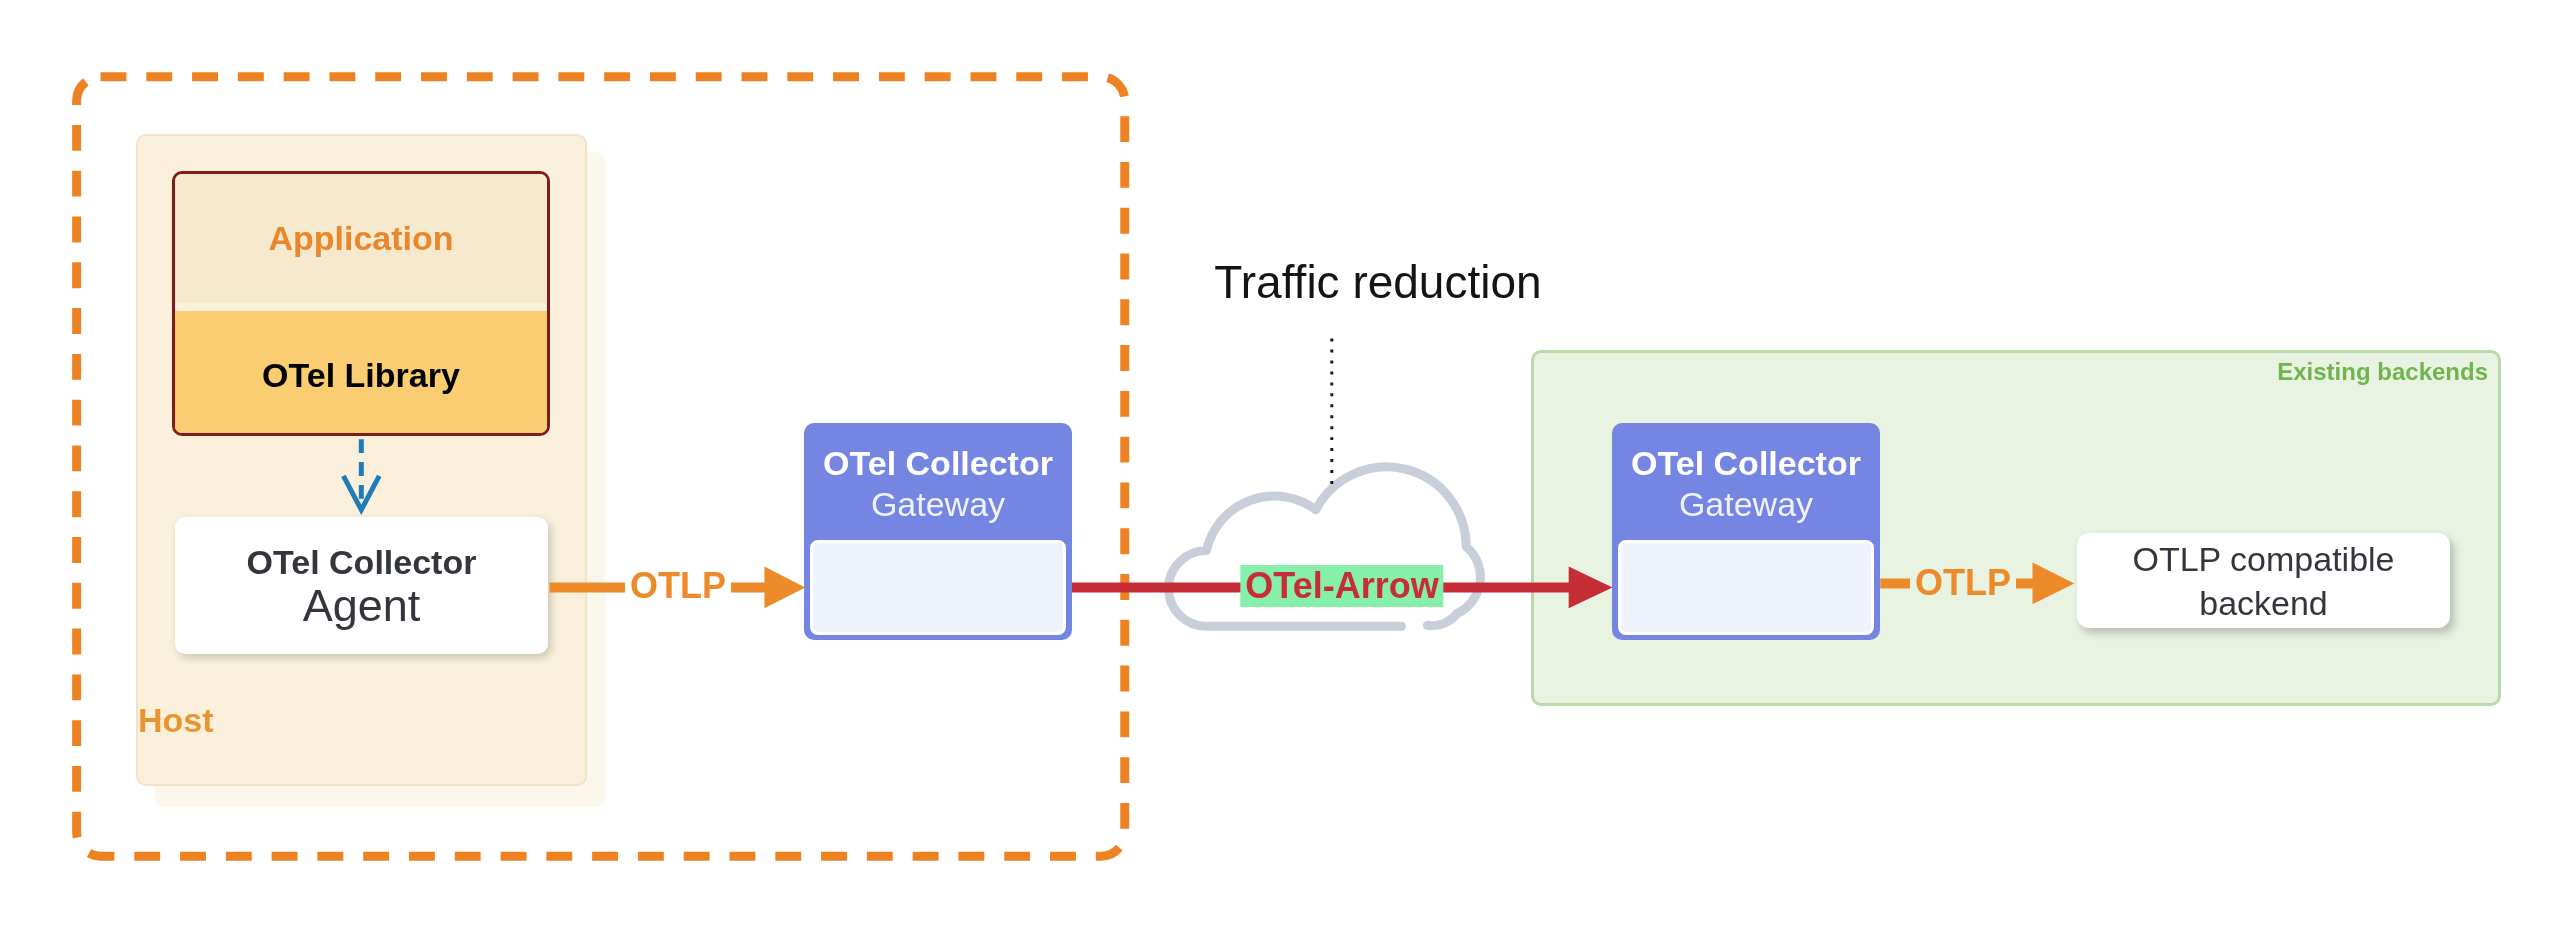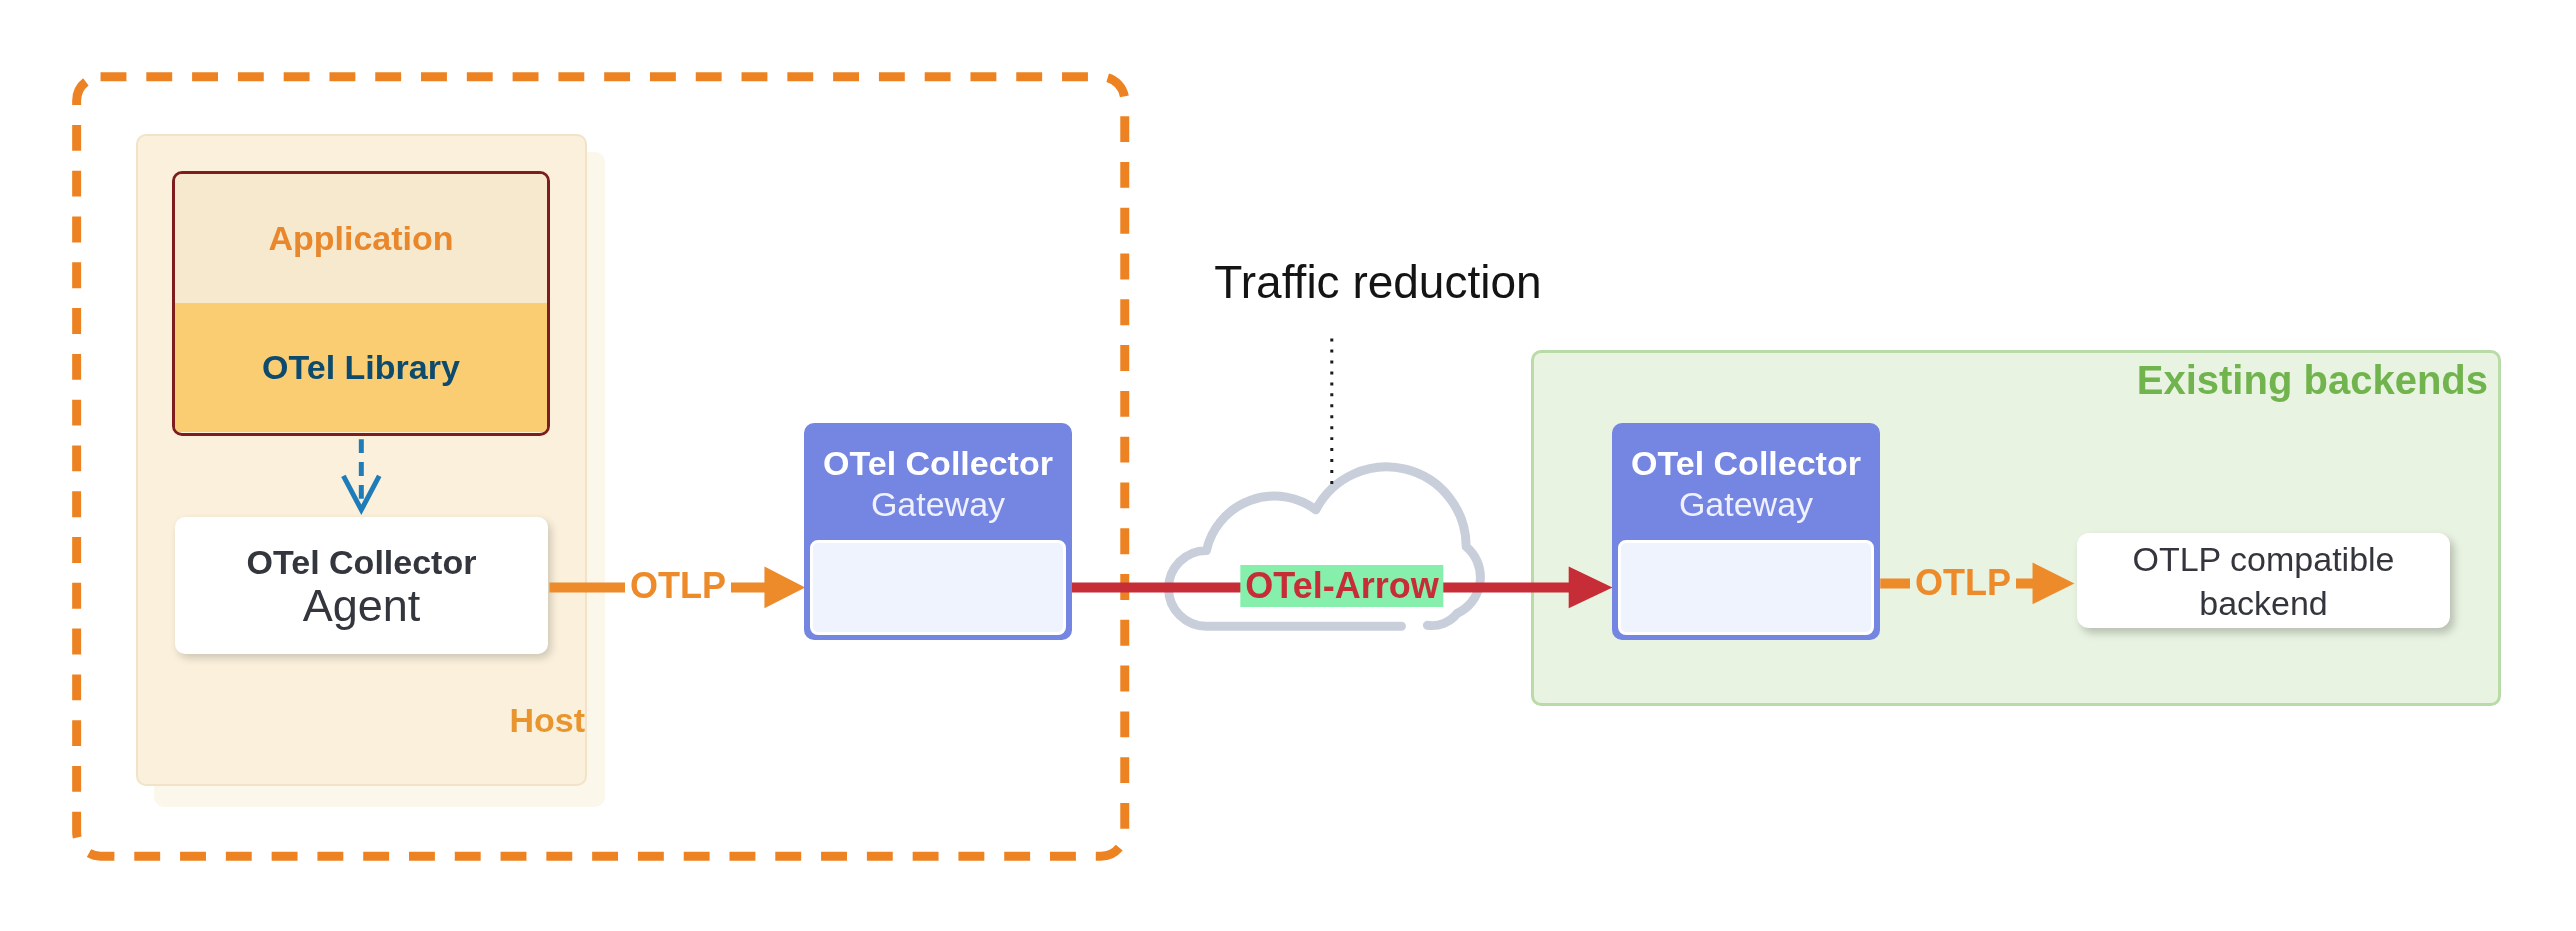--- a/index.html
+++ b/index.html
@@ -4,51 +4,51 @@
 <style>
   html,body { margin:0; padding:0; background:#fff; }
   #canvas { position:relative; width:2576px; height:932px; background:#fff;
             font-family:"Liberation Sans", sans-serif; overflow:hidden; }
   .abs { position:absolute; }
 
   
   #host-back  { left:154px; top:152px; width:451px; height:655px; background:#FCF7EB; border-radius:10px; }
   #host-front { left:136px; top:134px; width:451px; height:652px; background:#FAF0DB;
                 border:2px solid #F2E3C8; border-radius:10px; box-sizing:border-box; }
-  #host-label { position:absolute; left:0; right:0; bottom:42px; text-align:right;
+  #host-label { position:absolute; left:0; right:0; bottom:42px; text-align:left;
                 font-size:34px; font-weight:bold; color:#E8952F; line-height:44px; }
 
   
   #app-box { left:172px; top:171px; width:378px; height:265px; border:3px solid #7f1d1d;
              border-radius:10px; overflow:hidden; box-sizing:border-box; }
   .app-sec { height:129px; display:flex; align-items:center; justify-content:center;
              font-size:34px; font-weight:bold; }
   #app-top    { background:#F6E9CE; color:#E8872B; }
-  #app-bottom { background:#FACD72; color:#0c4a6e; }
+  #app-bottom { background:#FACD72; color:#000000;margin-top:8px; }
 
   
   #agent-box { left:175px; top:517px; width:373px; height:137px; background:#fff; border-radius:10px;
                box-shadow:3px 4px 8px rgba(0,0,0,0.18); text-align:center; color:#33363C;
                padding-top:23px; box-sizing:border-box; }
   .node-title { font-size:34px; font-weight:bold; line-height:44px; }
   .node-sub   { font-size:45px; line-height:44px; }
 
   
   .gateway { width:268px; height:217px; background:#7585E2; border-radius:10px; text-align:center; }
   #gw1 { left:804px;  top:423px; }
   #gw2 { left:1612px; top:423px; }
   .gw-title { margin-top:20px; font-size:34px; font-weight:bold; line-height:41px; color:#fff; }
   .gw-sub   { font-size:34px; line-height:41px; color:#EFF2FE; }
   .gw-inner { position:absolute; left:6px; right:6px; top:117px; bottom:5px; background:#EEF3FD;
               border:3px solid #fff; border-radius:8px; box-sizing:border-box; }
 
   
   #green-box { left:1531px; top:350px; width:970px; height:356px; background:#E9F3E1;
                border:3px solid #B9DBA8; border-radius:10px; box-sizing:border-box; }
-  #green-label { position:absolute; top:5px; right:10px; font-size:40px; font-weight:bold; color:#71B44E; }
+  #green-label { position:absolute; top:5px; right:10px; font-size:24px; font-weight:bold; color:#71B44E; }
 
   
   #backend-box { left:2077px; top:533px; width:373px; height:95px; background:#fff; border-radius:12px;
                  box-shadow:4px 5px 8px rgba(0,0,0,0.22); display:flex; align-items:center; justify-content:center;
                  text-align:center; font-size:34px; color:#33363C; line-height:44px;
                  padding:0 40px; box-sizing:border-box; }
 
   
   #ce-label { right:1474px; top:88px; font-size:46px; color:#ED8A28; white-space:nowrap; }
   #traffic-label { left:1334px; top:255px; transform:translateX(-50%); font-size:46px;

